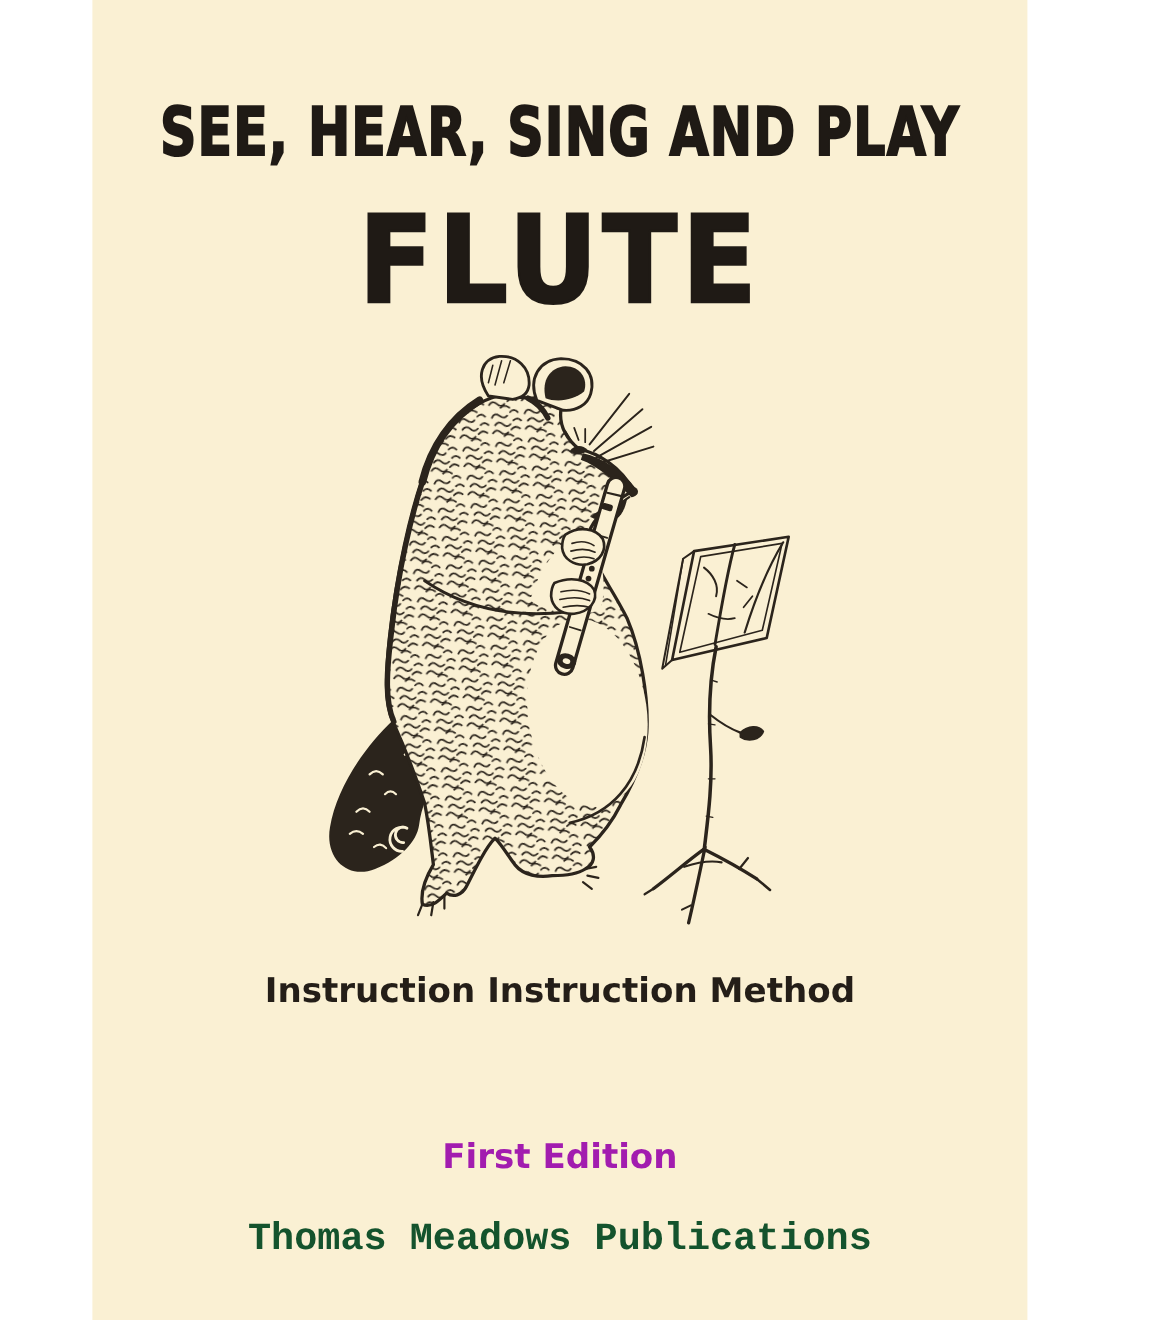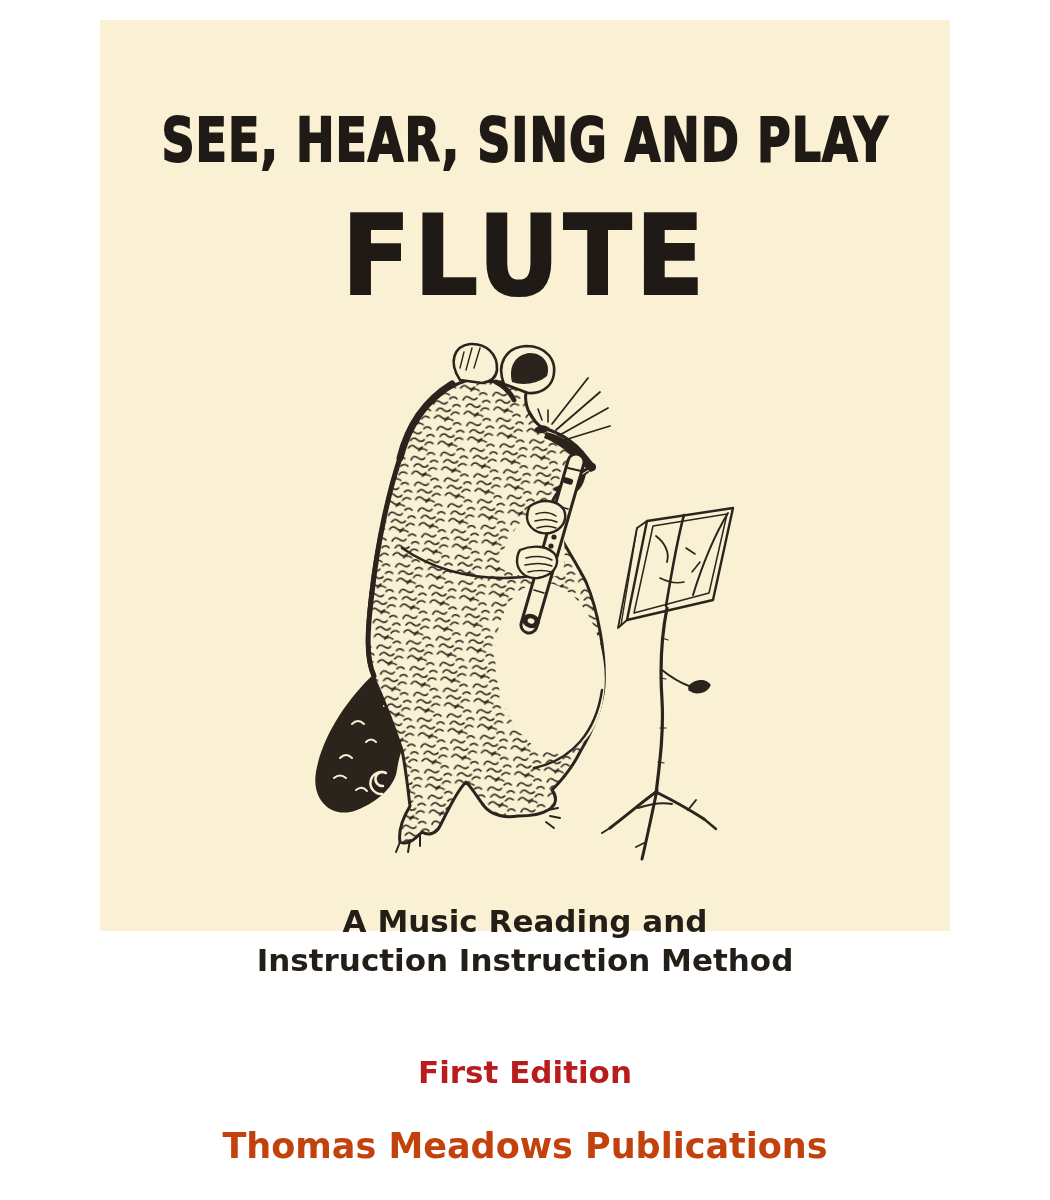--- a/index.html
+++ b/index.html
@@ -1,30 +1,30 @@
 <!DOCTYPE html>
 <html><head>
 <meta charset="utf-8">
 <style>
   html,body{margin:0;padding:0;background:#ffffff;}
   .stage{width:1050px;height:1200px;margin:0 auto;position:relative;background:#ffffff;
          font-family:"DejaVu Sans","Liberation Sans",sans-serif;}
-  .cover{position:absolute;left:100px;top:0;width:850px;height:911px;background:#faf0d3;color:#241e18;margin-top:20px;}
+  .cover{position:absolute;left:84px;top:0;width:850px;height:1200px;background:#faf0d3;color:#241e18;}
   .center-text{position:absolute;left:0;width:100%;text-align:center;white-space:nowrap;}
   .title-line{top:84px;font-size:46px;font-weight:900;letter-spacing:1px;
               transform:scaleY(1.32);transform-origin:50% 0;color:#1f1a15;
               -webkit-text-stroke:1.5px #1f1a15;}
   .flute-line{top:172px;font-size:100px;font-weight:900;letter-spacing:4px;
               transform:scaleY(1.1);transform-origin:50% 0;color:#1f1a15;
               -webkit-text-stroke:2px #1f1a15;}
   .illu{position:absolute;left:200px;top:318px;width:480px;height:552px;}
   .illu svg{width:100%;height:100%;display:block;}
   .subtitle{top:882px;font-size:31px;line-height:39px;font-weight:600;color:#241e18;white-space:normal;}
-  .edition{top:1034px;font-size:31px;font-weight:600;color:#b91c1c;}
-  .publisher{top:1106px;font-size:35px;font-weight:600;color:#c2410c;}
+  .edition{top:1034px;font-size:31px;font-weight:600;color:#a21caf;}
+  .publisher{top:1106px;font-size:35px;font-weight:600;color:#14532d;font-family:Liberation Mono, monospace;}
 </style>
 </head>
 <body>
 
 <div class="stage">
   <div class="cover">
 
     <div class="center-text title-line">SEE, HEAR, SING AND PLAY</div>
     <div class="center-text flute-line">FLUTE</div>
 
@@ -174,21 +174,20 @@
             <path stroke-width="2" d="M388 472 L396 462"></path>
             <path stroke-width="3" d="M357 452 C352 476 347 500 342 521"></path>
             <path stroke-width="1.8" d="M344 505 L336 509"></path>
             <path stroke-width="2" d="M338 470 C350 466 362 464 372 466"></path>
           </g>
         </g>
       </svg>
     </div>
 
     <div class="center-text subtitle">
-      <div>A Music Reading and</div>
       <div>Instruction Instruction Method</div>
     </div>
 
     <div class="center-text edition">First Edition</div>
     <div class="center-text publisher">Thomas Meadows Publications</div>
 
   </div>
 </div>
 
 </body></html>

